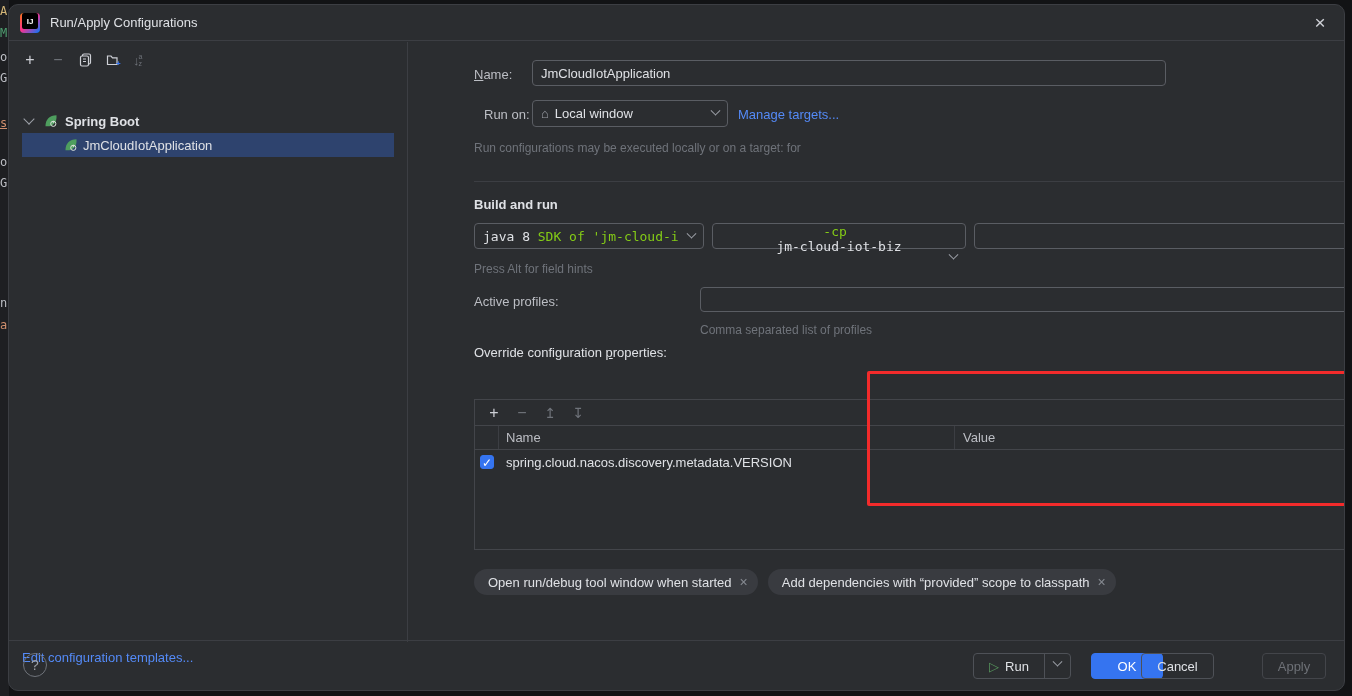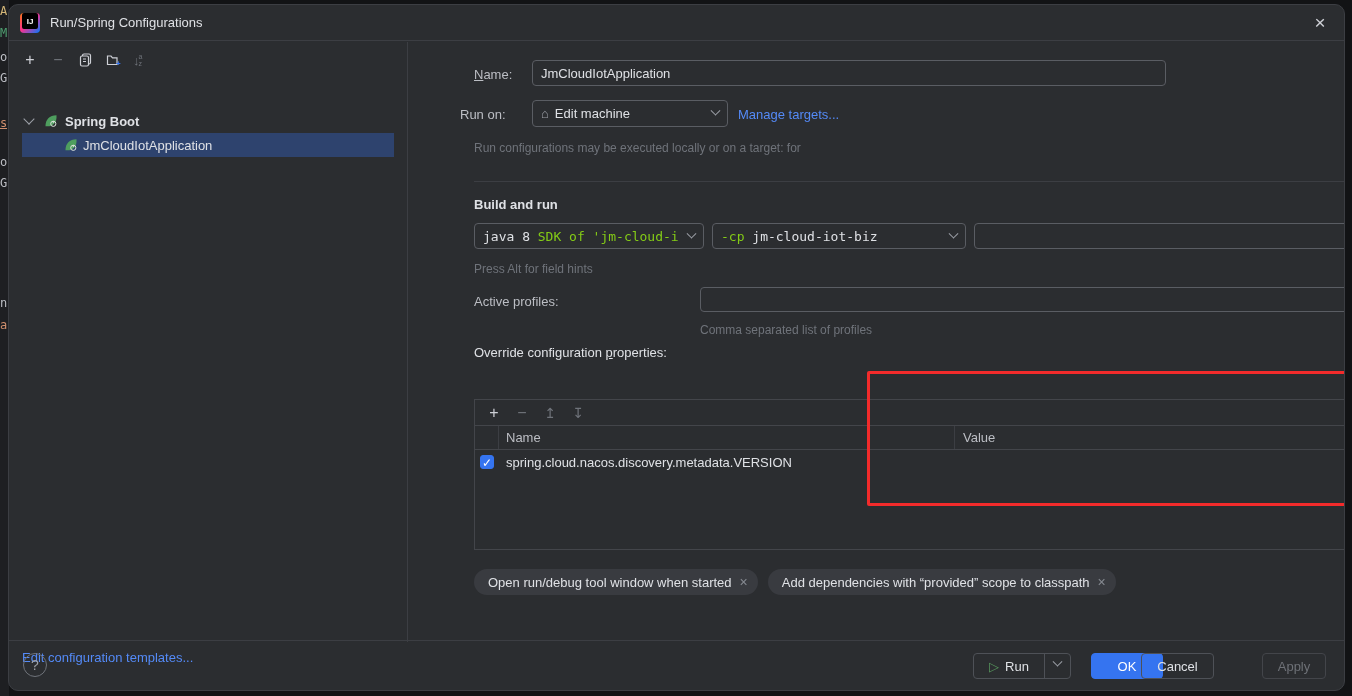--- a/index.html
+++ b/index.html
@@ -98,21 +98,21 @@
   <span style="top:296px;color:#BCBEC4">n</span>
   <span style="top:318px;color:#CE8E6D">ap</span>
 </div>
 
 <div class="dialog">
 
   <div class="titlebar">
     <div class="app-logo">
         <div class="app-logo-inner">IJ</div>
       </div>
-    <div class="title-text">Run/Spring Configurations</div>
+    <div class="title-text">Run/Apply Configurations</div>
     <div class="close-btn">×</div>
   </div>
 
   <div class="sidebar">
     <div class="sb-toolbar">
       <div class="tool-ic">+</div>
       <div class="tool-ic dim">−</div>
       <div class="tool-ic">
         <svg width="14" height="14" viewBox="0 0 14 14">
             <rect x="3.5" y="1" width="8" height="10" rx="1.5" fill="none" stroke="#CED0D6" stroke-width="1.2"></rect>
@@ -162,45 +162,45 @@
     <div class="edit-templates link">Edit configuration templates...</div>
   </div>
 
   <div class="main">
 
     <div class="lbl" style="left:17px; top:25px;"><span class="mnem">N</span><span>ame:</span></div>
     <div class="field" style="left:75px; top:18px; width:634px; height:26px;">
         <span>JmCloudIotApplication</span>
       </div>
 
-    <div class="lbl" style="left:3px; top:65px;">Run on:</div>
+    <div class="lbl" style="left:27px; top:65px;">Run on:</div>
     <div class="field" style="left:75px; top:58px; width:196px; height:27px;">
       <span style="color:#9DA0A8; margin-right:6px;">⌂</span>
-      <span>Edit machine</span>
+      <span>Local window</span>
       <span class="dd-chev"></span>
     </div>
     <div class="link" style="position:absolute; left:281px; top:65px;">Manage targets...</div>
 
     <div class="hint" style="left:17px; top:99px;">Run configurations may be executed locally or on a target: for</div>
 
     <div class="sep" style="left:17px; top:139px; width:1305px;"></div>
 
     <div class="lbl" style="left:17px; top:155px; font-weight:bold; color:#DFE1E5;">Build and run</div>
     <div style="position:absolute; left:761px; top:155px; width:561px; display:flex; justify-content:flex-end; align-items:center; gap:6px;">
       
       
       
     </div>
 
     <div class="field" style="left:17px; top:181px; width:230px; height:26px;">
       <span class="mono" style="white-space:pre;">java 8</span>
       <span class="mono dim-mono" style="white-space:pre; overflow:hidden;"> SDK of 'jm-cloud-i</span>
       <span class="dd-chev"></span>
     </div>
-    <div class="field" style="left:255px; top:181px; width:254px; height:26px;">
+    <div class="field" style="left:255px; top:181px; width:254px; height:26px;flex-direction:column;">
       <span class="mono dim-mono" style="white-space:pre;">-cp </span>
       <span class="mono">jm-cloud-iot-biz</span>
       <span class="dd-chev"></span>
     </div>
     <div class="field" style="left:517px; top:181px; width:400px; height:26px;">
       <span style="margin-left:auto; color:#9DA0A8; font-size:13px;">▤</span>
     </div>
 
     <div class="hint" style="left:17px; top:220px;">Press Alt for field hints</div>
 

